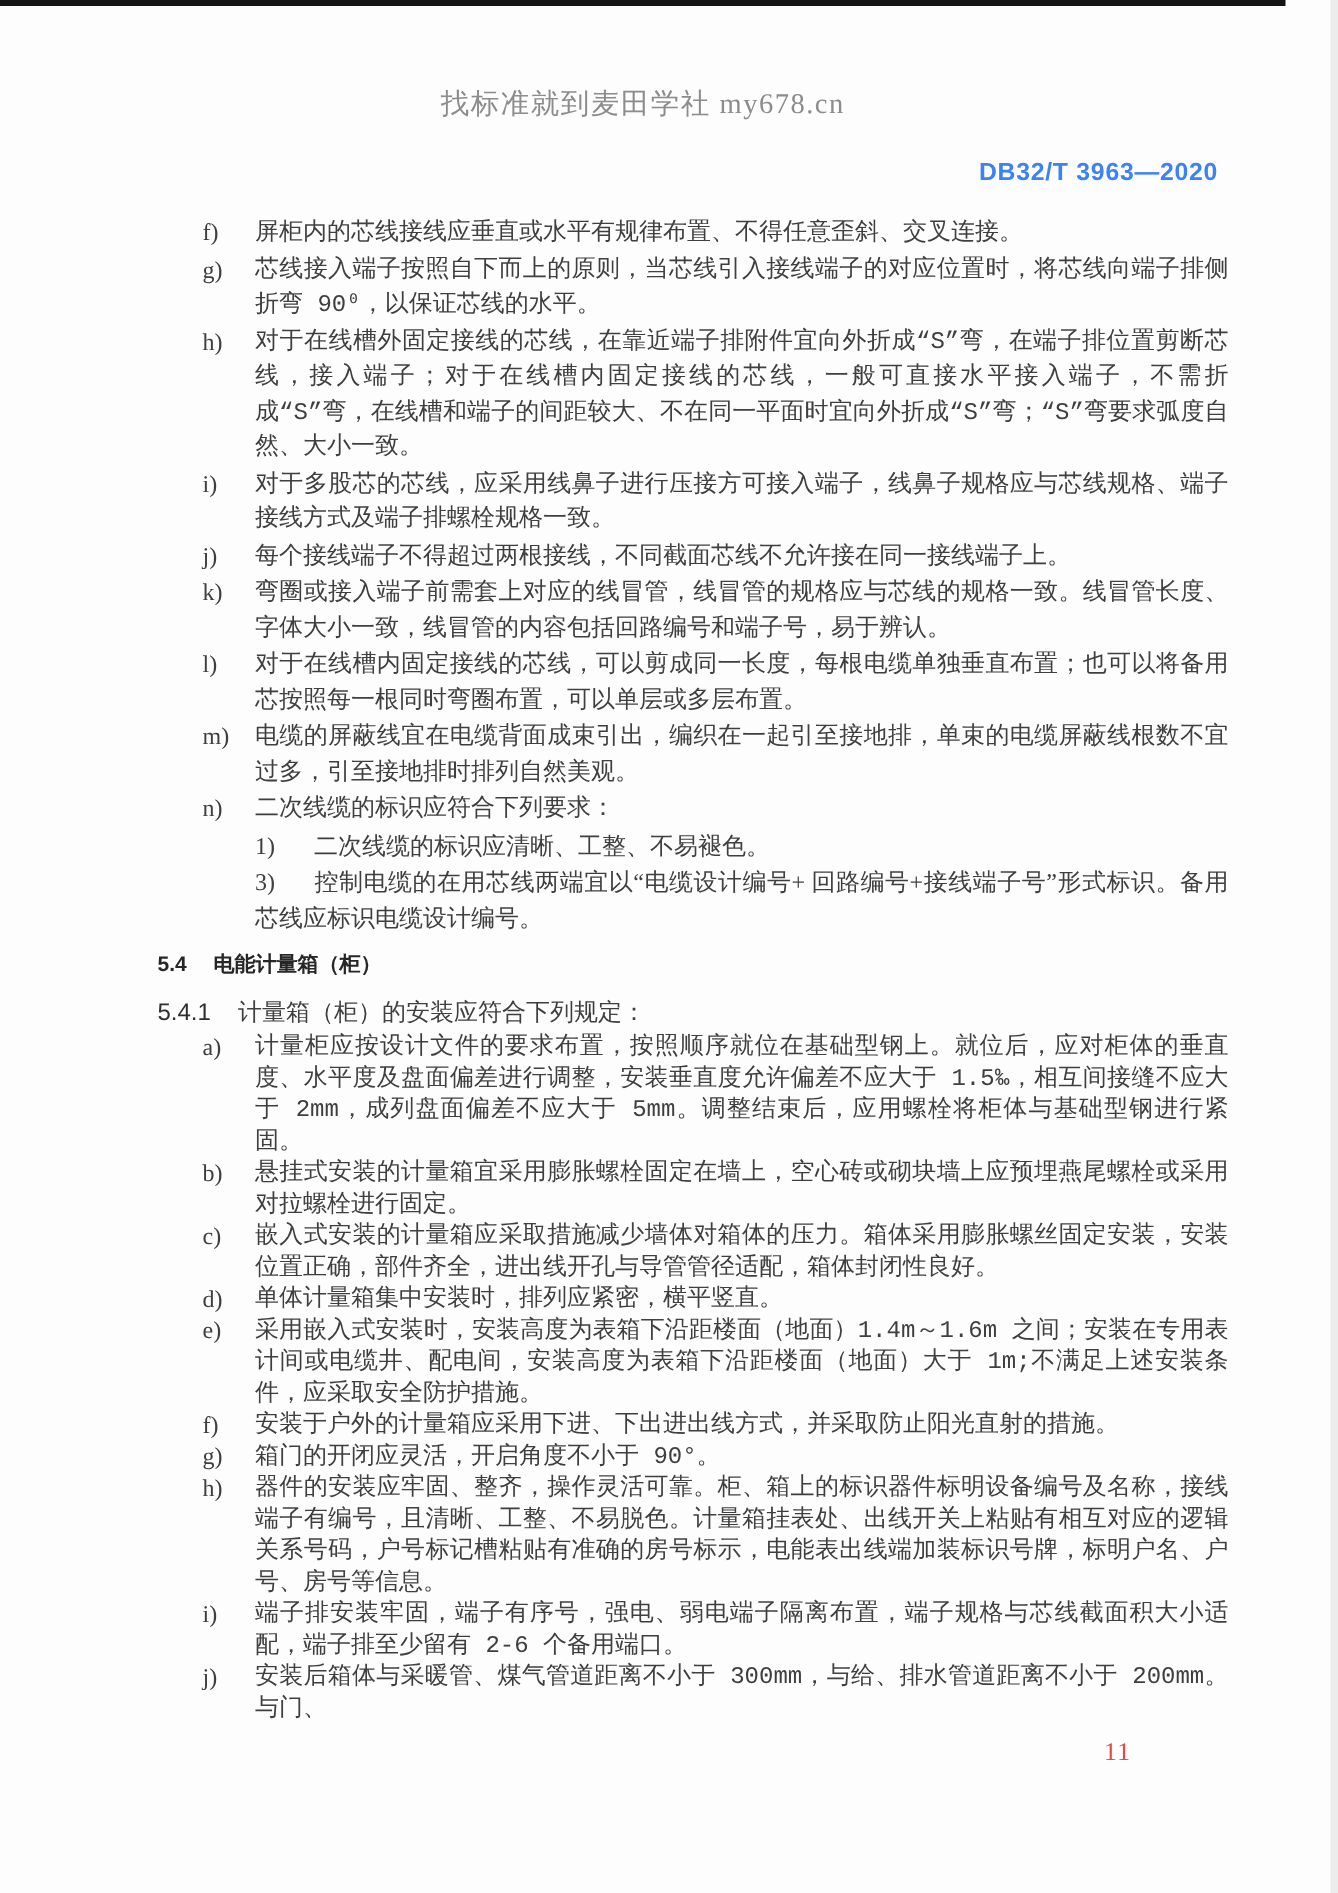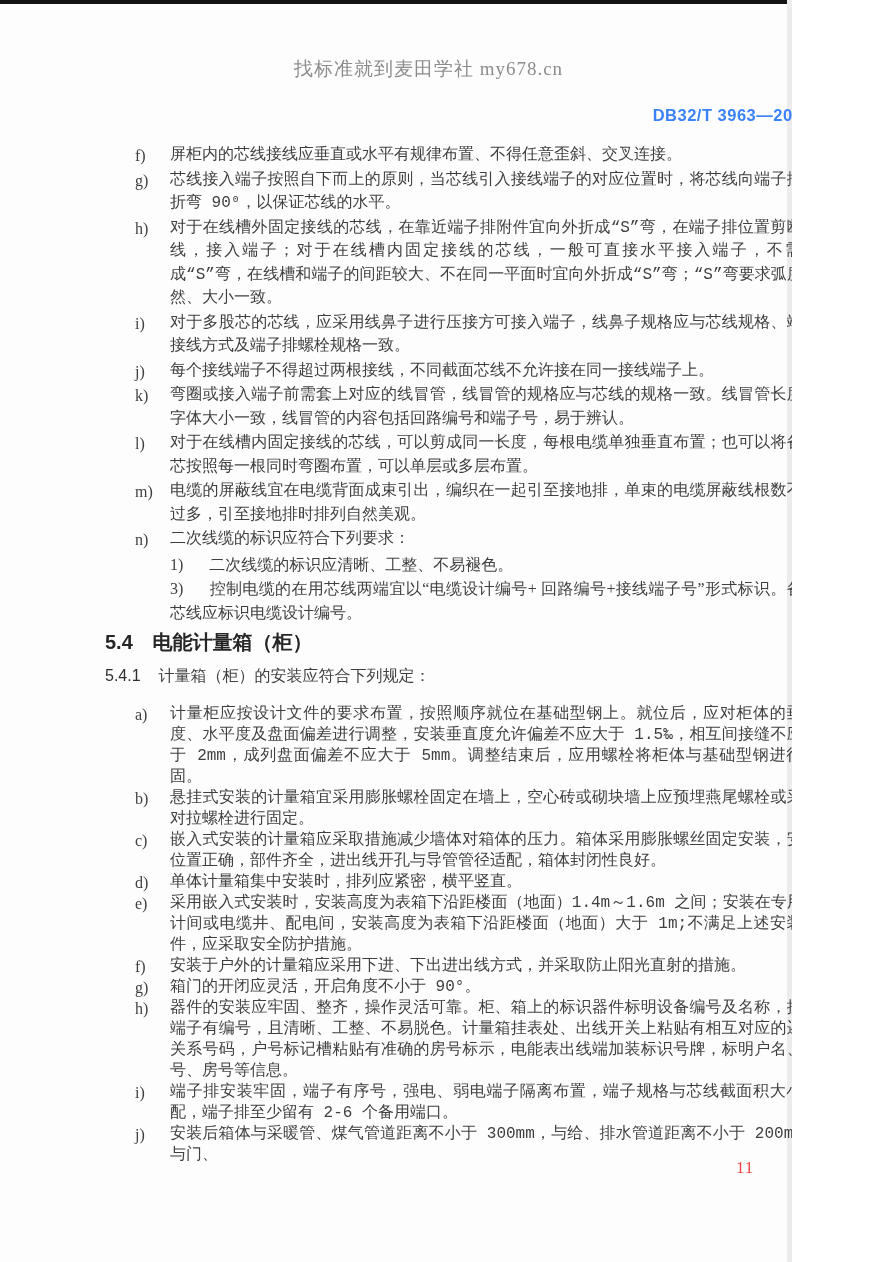--- a/index.html
+++ b/index.html
@@ -3,21 +3,21 @@
 <meta charset="utf-8">
 <style>
   html, body {
     margin: 0;
     padding: 0;
     background: #ffffff;
     font-family: "Liberation Serif", "DejaVu Serif", serif;
   }
   .doc {
     position: relative;
-    width: 792px;
+    width: 892px;
     height: 1262px;
     background: #fdfdfd;
     overflow: hidden;
     color: #3f3f3f;
   }
   .edge-top {
     position: absolute;
     top: 0; left: 0;
     width: 857px; height: 4px;
     background: #141414;
@@ -76,28 +76,28 @@
     text-align: justify;
   }
   .subitem .slbl { margin-right: 26px; }
   .heading {
     margin-left: -30px;
     margin-top: 6px;
     margin-bottom: 11px;
     line-height: 24px;
     font-family: "Liberation Sans", "DejaVu Sans", sans-serif;
     font-weight: bold;
-    font-size: 20px;
+    font-size: 14px;
     color: #262626;
   }
   .heading .hnum { margin-right: 14px; }
   .clause {
     margin-left: -30px;
     line-height: 21px;
-    margin-bottom: 18px;
+    margin-bottom: 2px;
   }
   .clause .cnum {
     font-family: "Liberation Sans", "DejaVu Sans", sans-serif;
     margin-right: 14px;
     color: #2e2e2e;
   }
   .list-b .item { line-height: 21px; margin-bottom: 0; }
   .pagenum {
     position: absolute;
     top: 1158px;

